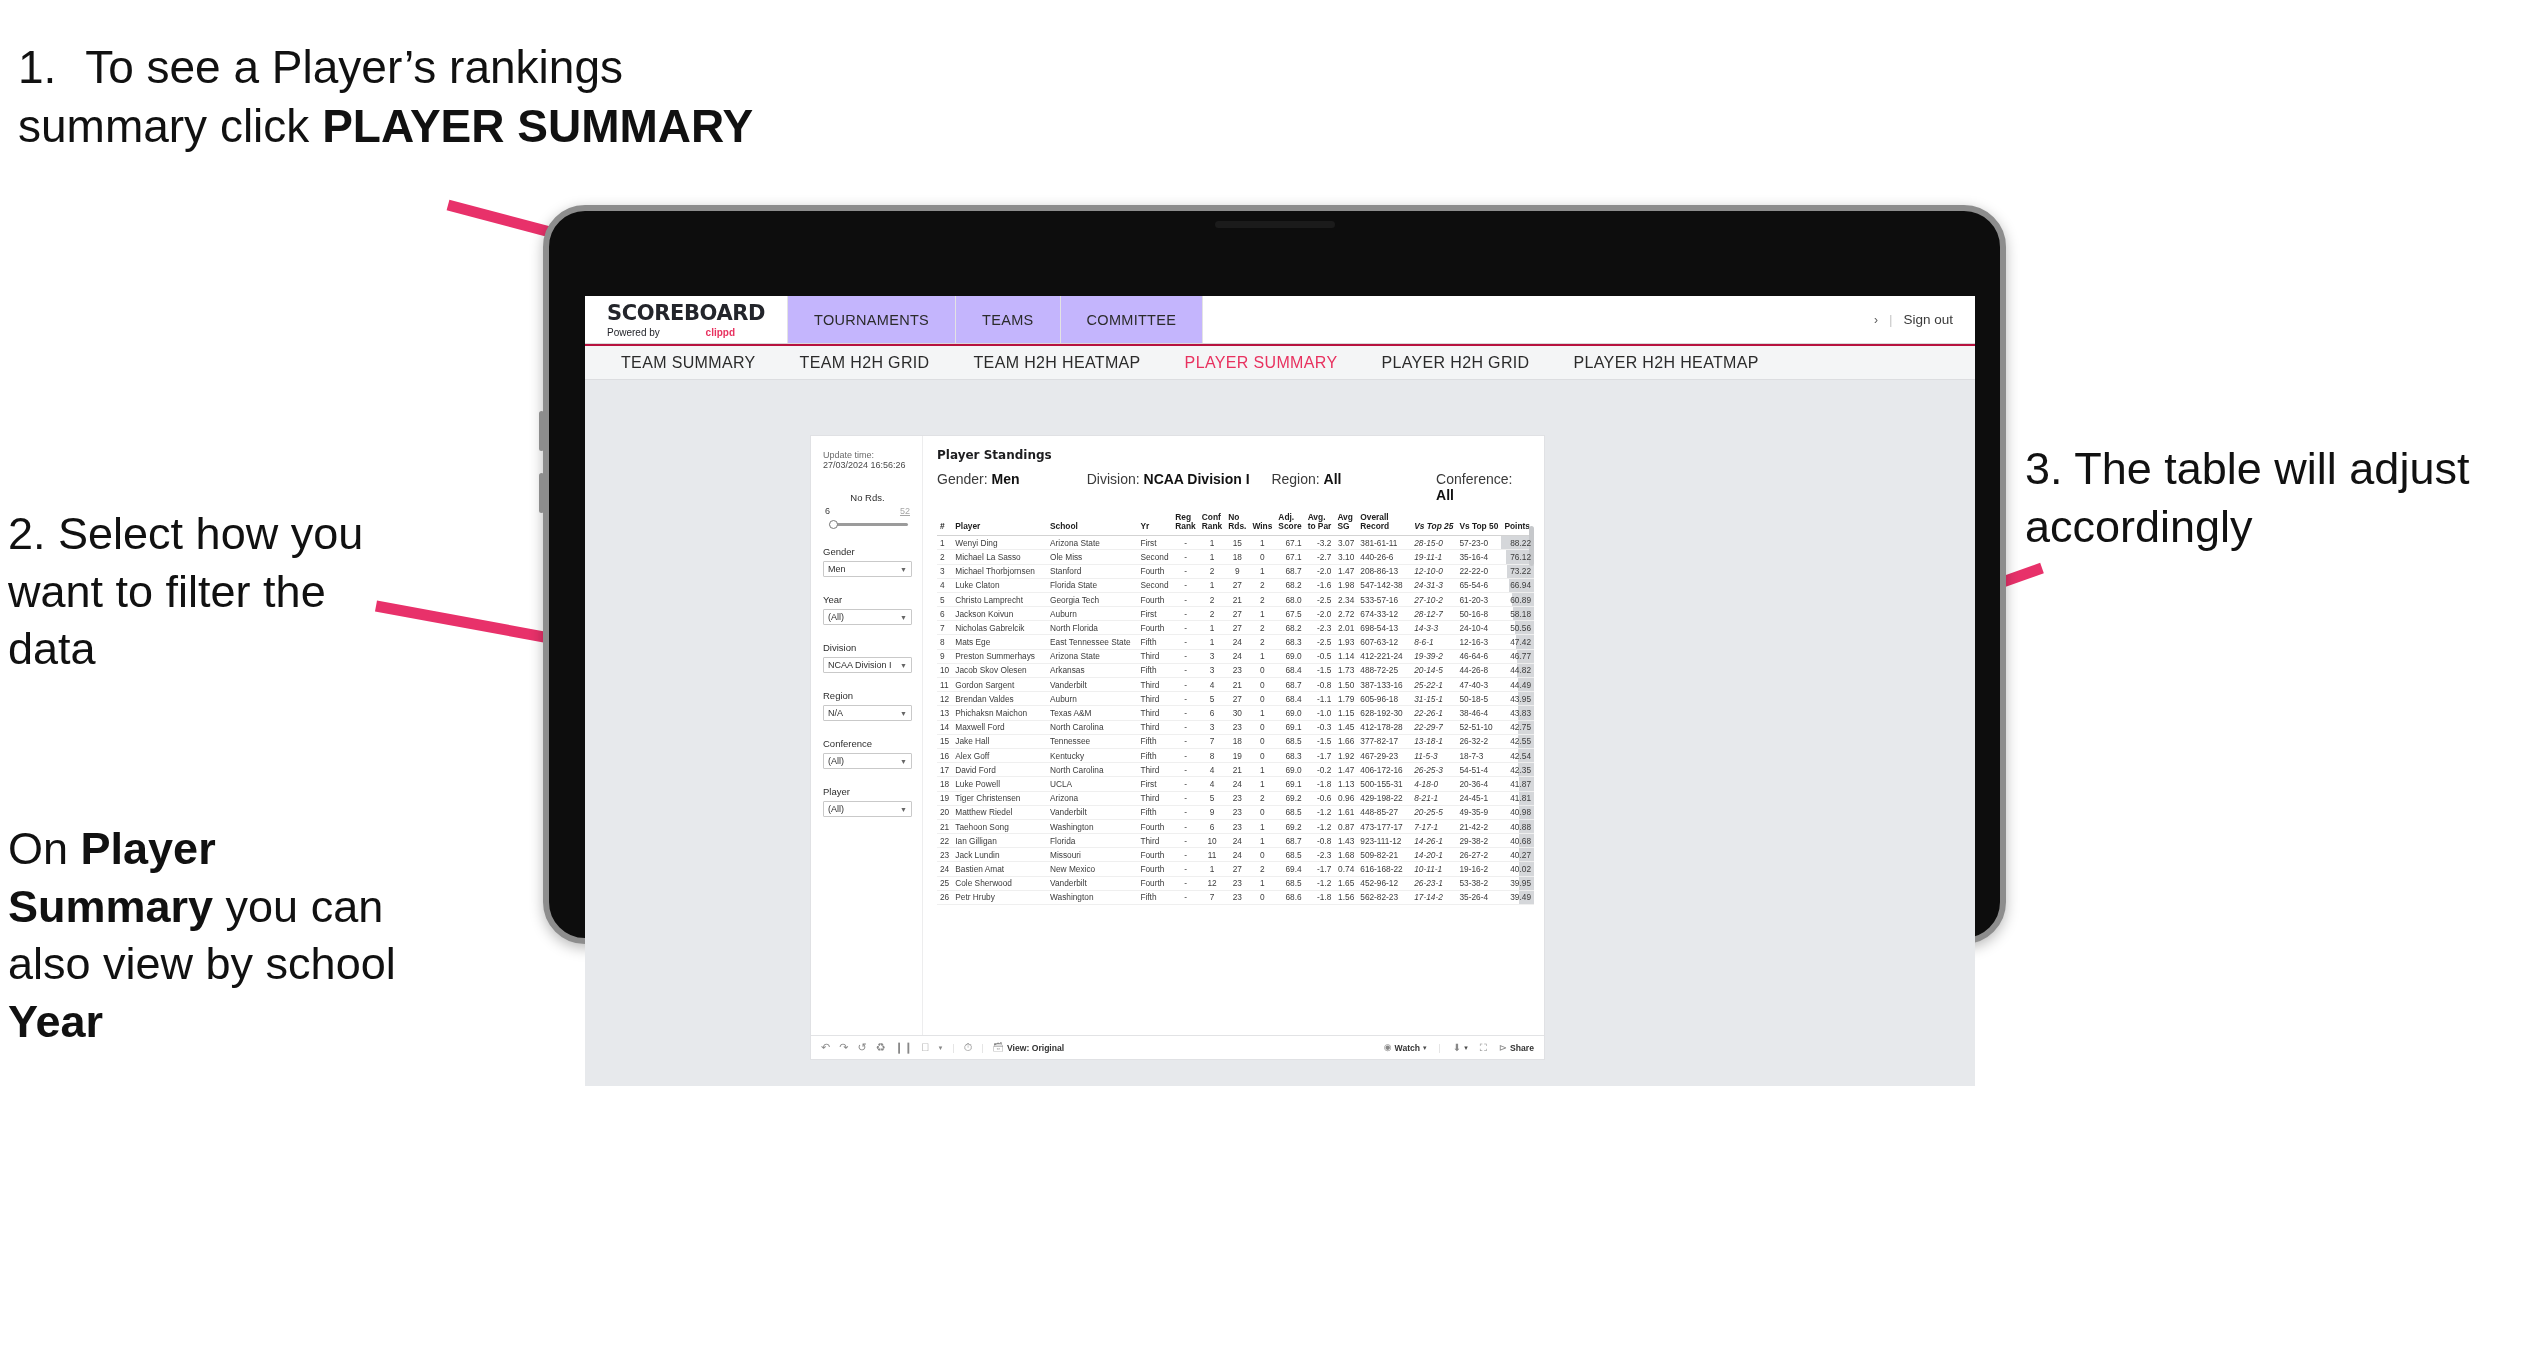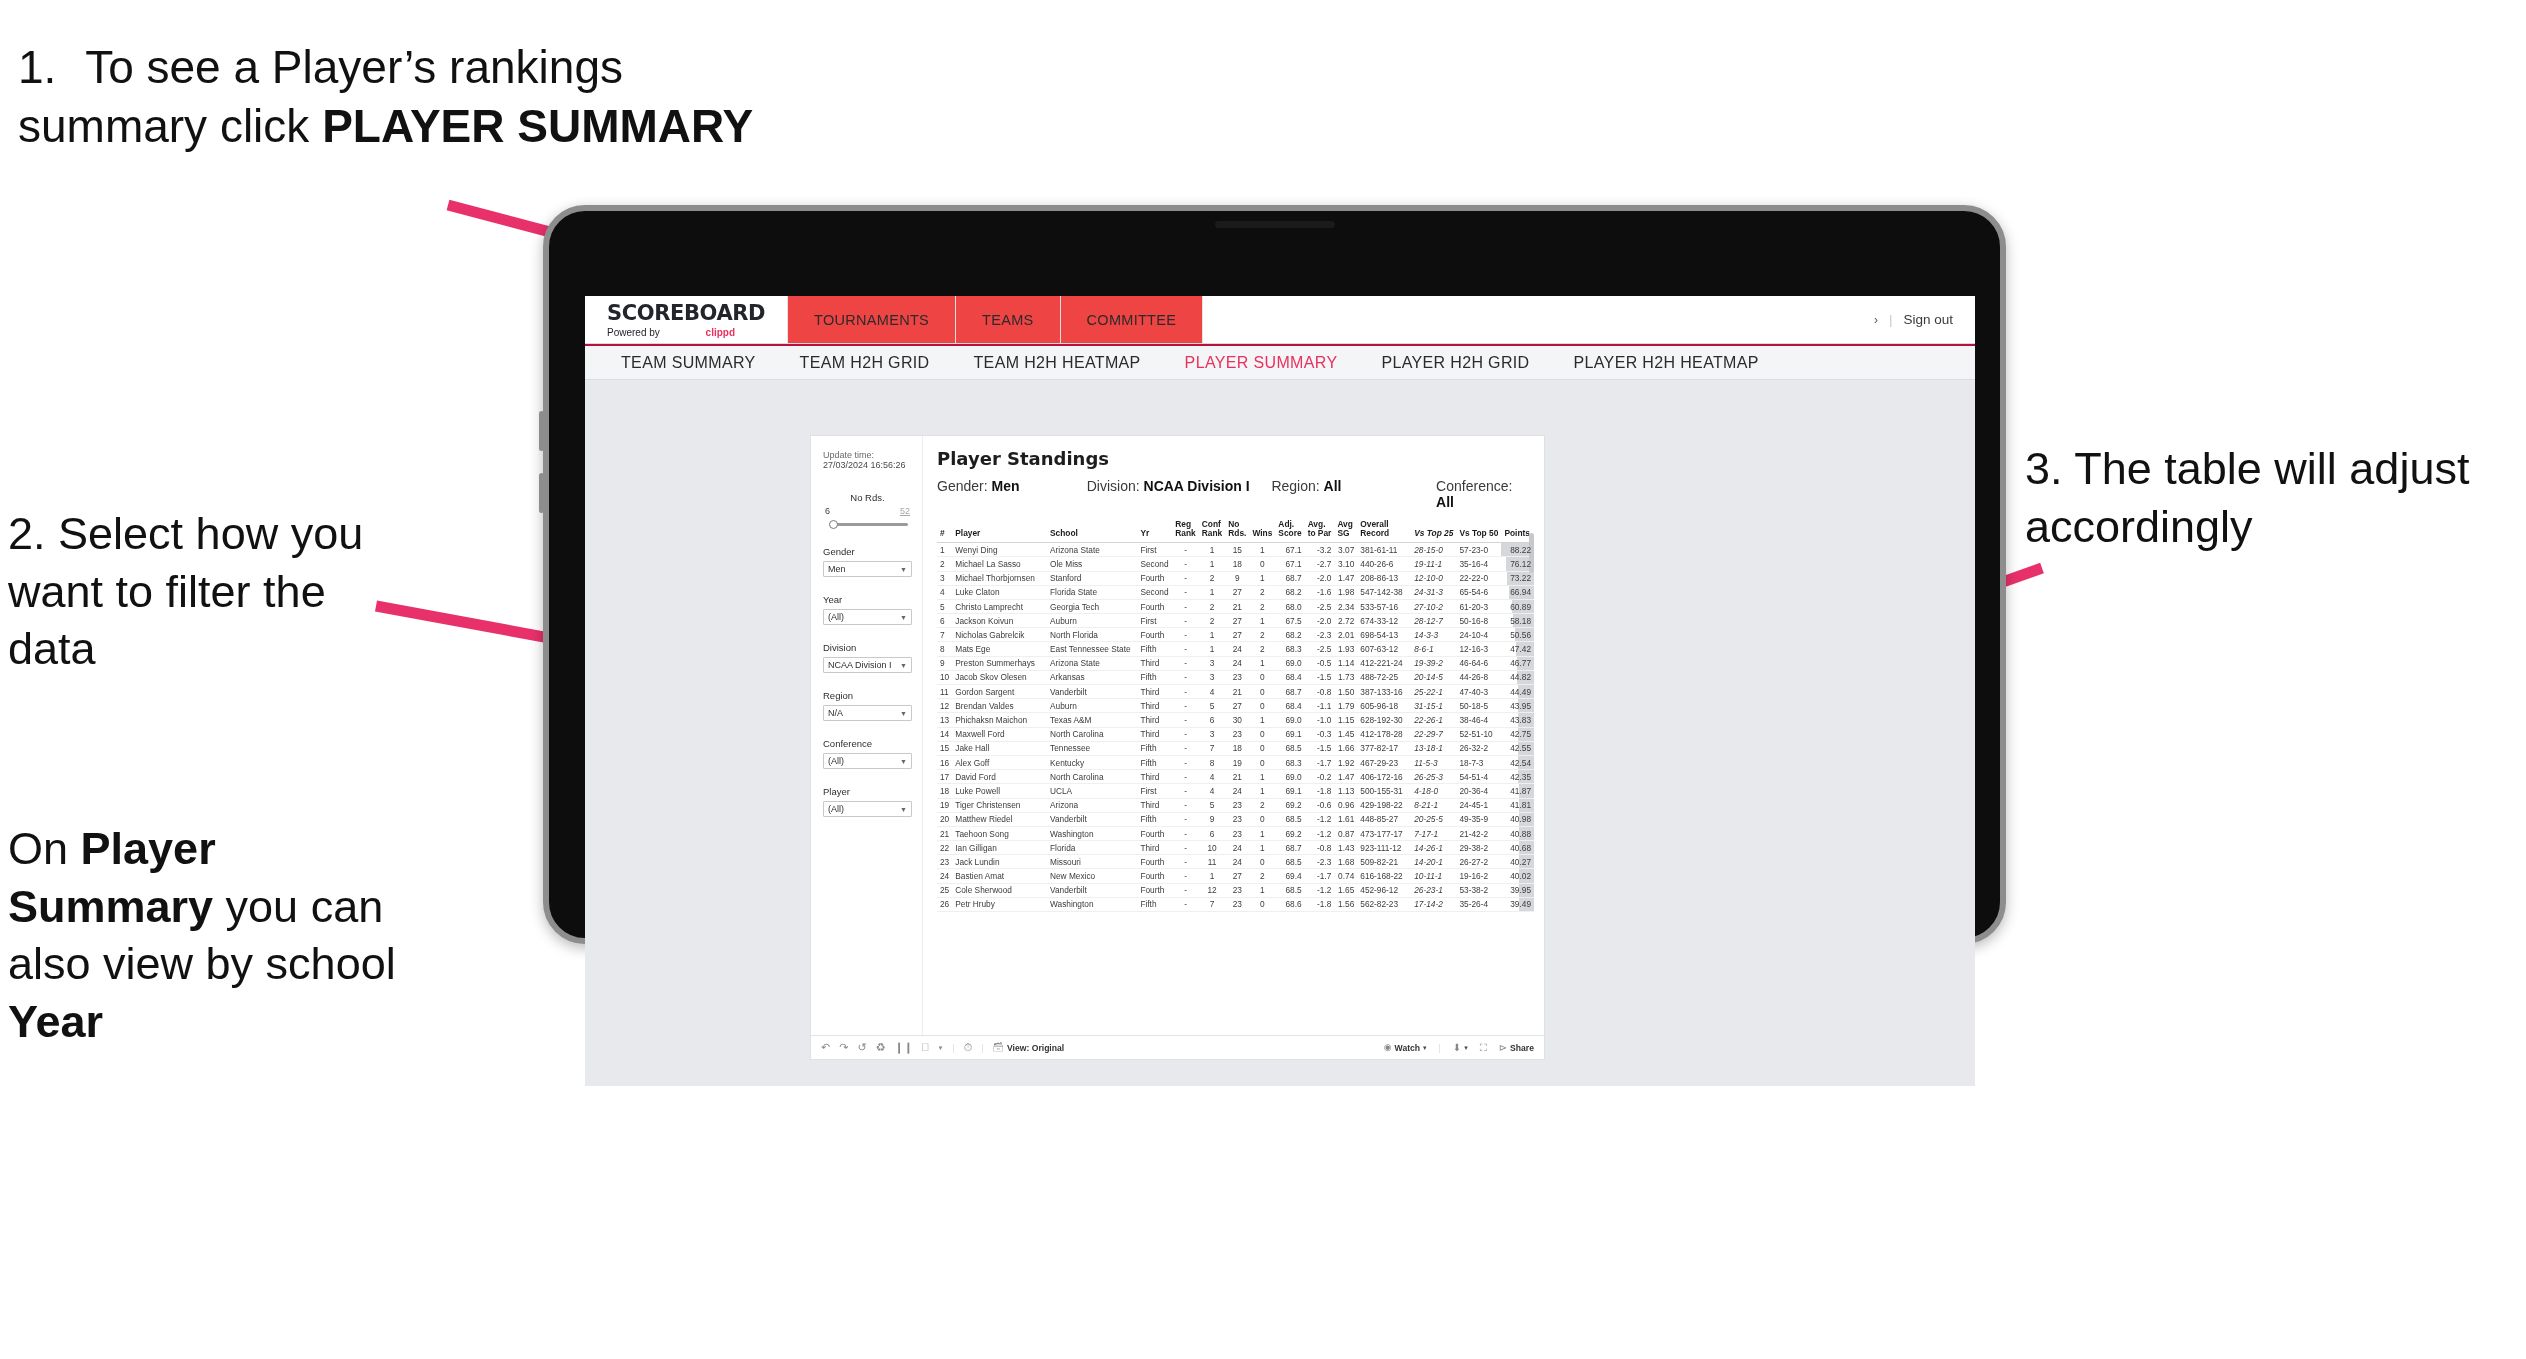--- a/index.html
+++ b/index.html
@@ -62,21 +62,21 @@
            border-right:1px solid #e3e3e3; }
   .brand .b1 { font-size:21px; font-weight:700; letter-spacing:-0.4px; color:#23252b;
                font-family:"DejaVu Sans", sans-serif; line-height:1; }
   .brand .b2 { font-size:10px; color:#23252b; margin-top:3px; }
   .brand .b2 .pink { color:#e8315f; font-weight:700;margin-left:43px; }
 
   .topnav { display:flex; align-items:stretch; }
   .topnav .item {
     display:flex; align-items:center; padding:0 26px;
     font-size:14.5px; color:#2b2b2b; letter-spacing:.3px;
-    border-right:1px solid #e3e3e3; background:#ef4444; cursor:pointer;
+    border-right:1px solid #e3e3e3; background:#c4b5fd; cursor:pointer;
   }
   .topbar-right { margin-left:auto; display:flex; align-items:center;
                   padding-right:22px; font-size:13.5px; color:#3a3a3a; gap:11px; }
   .topbar-right .sep { color:#c7c7c7; }
   .chev { color:#5a5a5a; font-size:12px; }
 
   
   .subnav {
     height:36px; background:#f4f5f6; display:flex; align-items:center;
     gap:0; padding-left:14px; border-bottom:1px solid #dcdde0;
@@ -117,21 +117,21 @@
                         border:1.4px solid #7a7a7a; border-radius:50%; background:#fff; }
   .selectbox {
     border:1px solid #c9c9c9; background:#fff; height:16px; border-radius:1px;
     display:flex; align-items:center; padding:0 4px; font-size:9px; color:#2f2f2f;
     justify-content:space-between; cursor:pointer;
   }
   .selectbox .car { font-size:7px; color:#666; }
 
   
   .vizmain { flex:1; padding:10px 10px 0 14px; min-width:0; display:flex; flex-direction:column; }
-  .viztitle { font-size:18px; font-weight:700; color:#1d1d1f; margin:2px 0 9px 0;
+  .viztitle { font-size:12px; font-weight:700; color:#1d1d1f; margin:2px 0 9px 0;
               font-family:"DejaVu Sans", sans-serif; }
   .metarow { display:flex; font-size:14px; color:#3a3a3a; margin-bottom:9px; }
   .metarow .m { margin-right:0; }
   .metarow .m b { color:#111; font-weight:700; }
   .m1{width:150px;} .m2{width:185px;} .m3{width:165px;}
 
   .tablewrap { flex:1; overflow:hidden; position:relative; }
   table.standings { border-collapse:collapse; width:100%; font-size:8.3px; color:#333; }
   table.standings thead th {
     font-weight:700; color:#1c1c1c; text-align:left; padding:1px 3px 4px 3px;

